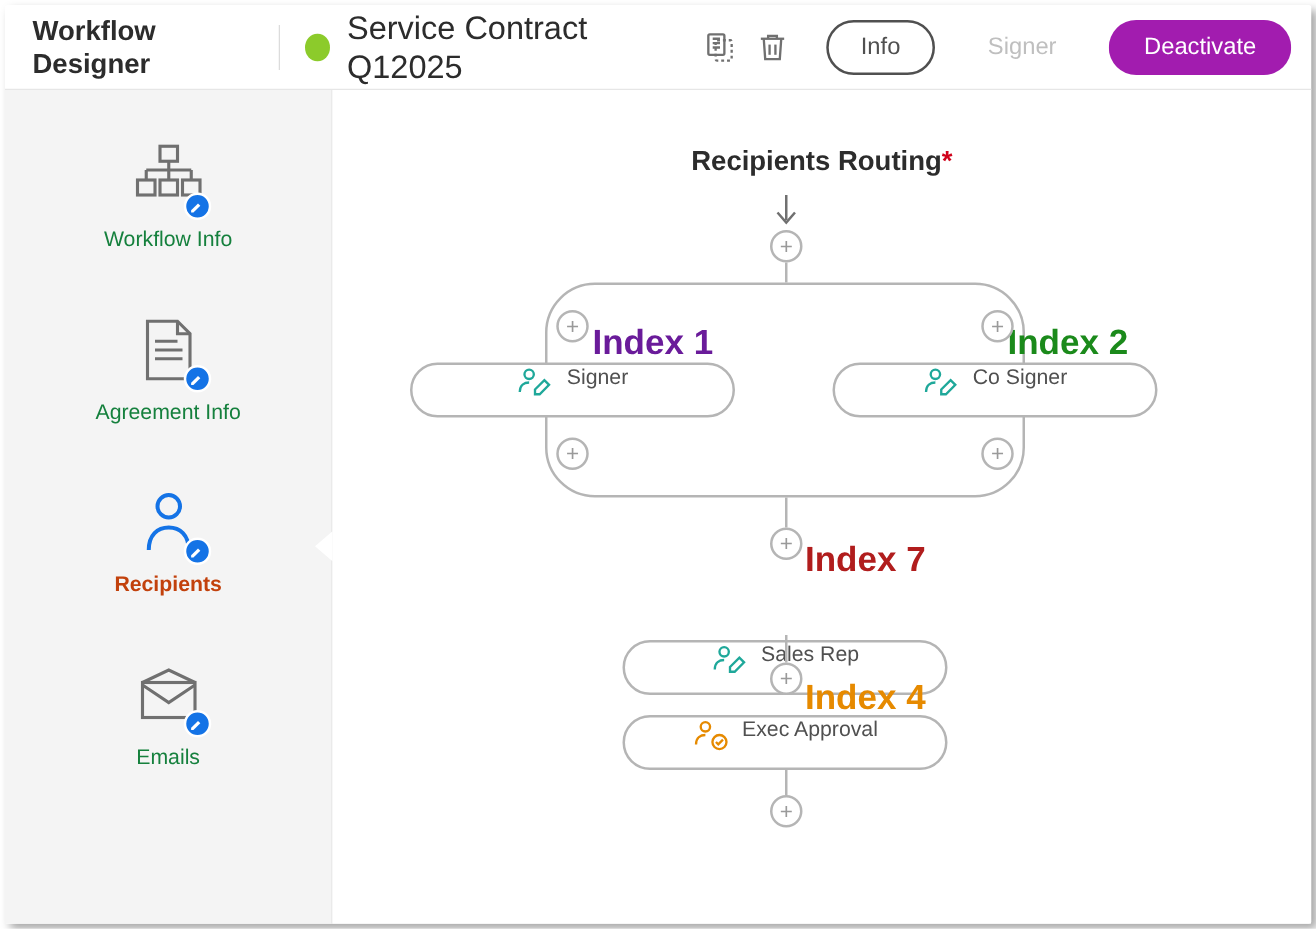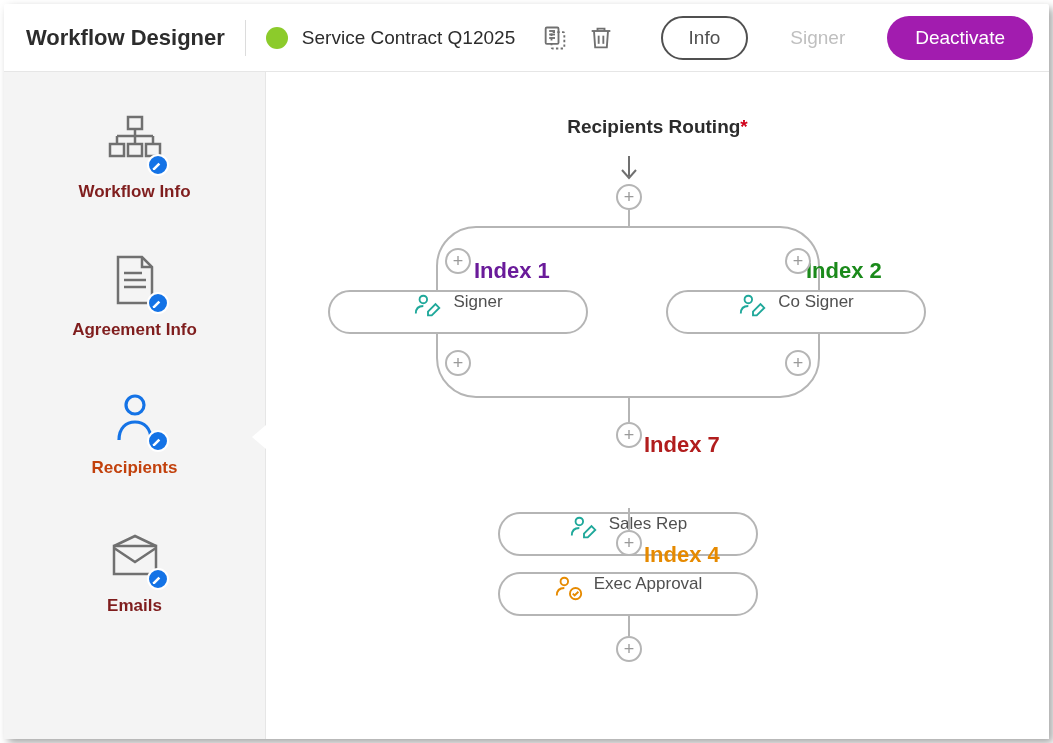--- a/index.html
+++ b/index.html
@@ -39,21 +39,21 @@
     height: 36px;
     background: #dcdcdc;
     margin: 0 6px;
   }
   .status-dot {
     width: 22px; height: 22px;
     background: #8ccb2b;
     border-radius: 50%;
   }
   .workflow-name {
-    font-size: 19px;
+    font-size: 26px;
     color: #2c2c2c;
   }
   .header-spacer { flex: 1; }
   .icon-btn {
     width: 32px; height: 32px;
     display: flex; align-items: center; justify-content: center;
     cursor: pointer;
     color: #707070;
   }
   .btn {
@@ -108,22 +108,22 @@
   .nav-icon {
     width: 60px; height: 60px;
     display: flex; align-items: center; justify-content: center;
     color: #707070;
     position: relative;
   }
   .nav-item.active .nav-label { color: #c2410c; font-weight: 600; }
   .nav-item.active .nav-icon { color: #1473e6; }
   .nav-label {
     font-size: 17px;
-    color: #7f1d1d;
-    font-weight: 700;
+    color: #15803d;
+    font-weight: 400;
   }
   .edit-badge {
     position: absolute;
     right: -4px; bottom: -4px;
     width: 22px; height: 22px;
     background: #1473e6;
     border: 2px solid #fff;
     border-radius: 50%;
     display: flex; align-items: center; justify-content: center;
   }
@@ -141,21 +141,21 @@
   .canvas {
     flex: 1;
     position: relative;
     background: #fff;
   }
   .canvas-title {
     position: absolute;
     top: 44px;
     width: 100%;
     text-align: center;
-    font-size: 19px;
+    font-size: 22px;
     font-weight: 600;
     color: #2c2c2c;
   }
   .canvas-title .req { color: #d0021b; }
   .node-box {
     position: absolute;
     border: 2px solid #b5b5b5;
     border-radius: 40px;
   }
   .plus-btn {
@@ -180,21 +180,21 @@
     justify-content: center;
     gap: 10px;
     cursor: pointer;
   }
   .recipient-pill .label {
     font-size: 17px;
     color: #505050;
   }
   .idx-label {
     position: absolute;
-    font-size: 22px;
+    font-size: 28px;
     font-weight: 700;
   }
   .arrow-down {
     position: absolute;
     color: #707070;
   }
   .connector-v {
     position: absolute;
     width: 2px;
     background: #b5b5b5;

